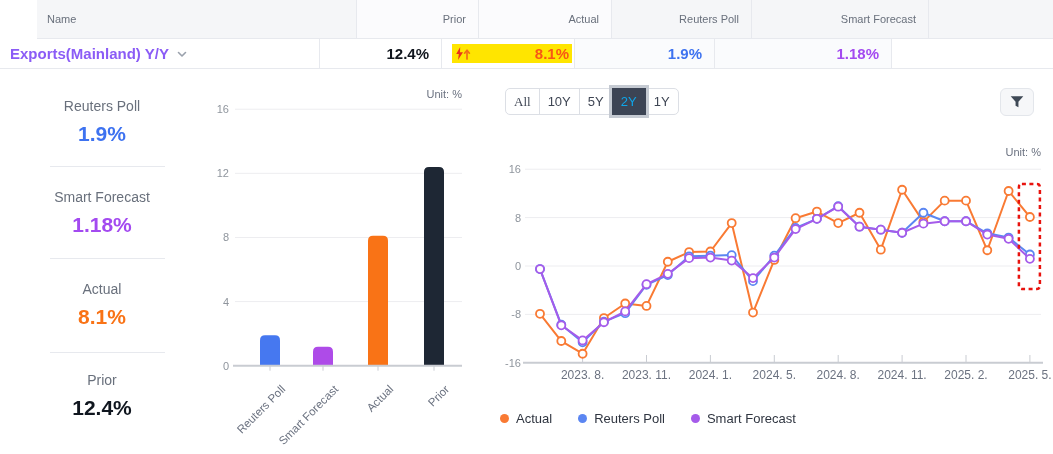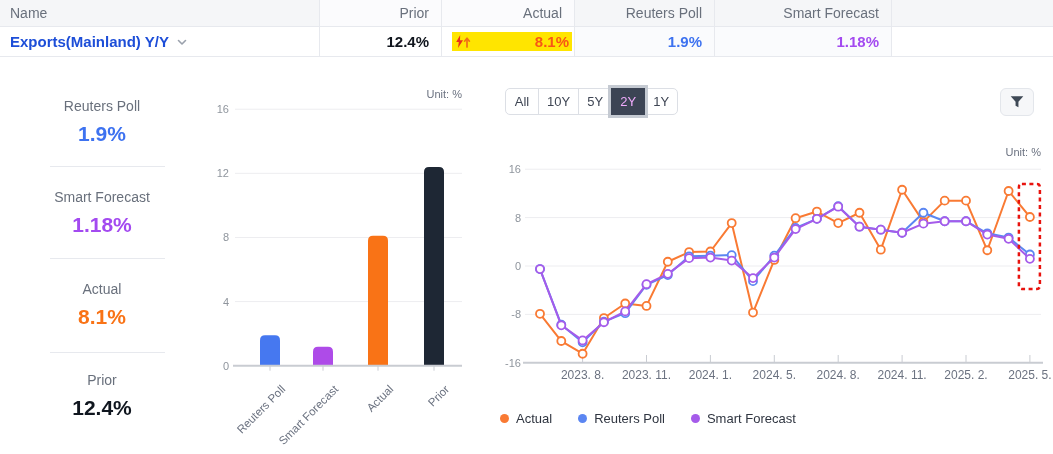--- a/index.html
+++ b/index.html
@@ -2,36 +2,36 @@
 <html><head>
 <meta charset="utf-8">
 <style>
   html,body{margin:0;padding:0;background:#fff;}
   .app{position:relative;width:1053px;height:454px;background:#fff;overflow:hidden;
        font-family:"Liberation Sans",sans-serif;-webkit-font-smoothing:antialiased;}
   svg text{font-family:"Liberation Sans",sans-serif;}
 
   
   .tbl{position:absolute;top:0;left:0;width:1053px;}
-  .hrow{display:flex;height:27px;background:#f5f6f8;border-bottom:1px solid #e7e9ee;
-        font-size:14px;color:#69707c;align-items:center;box-sizing:border-box;}
+  .hrow{display:flex;height:39px;background:#f5f6f8;border-bottom:1px solid #e7e9ee;
+        font-size:11px;color:#69707c;align-items:center;box-sizing:border-box;margin-left:37px;}
   .drow{display:flex;height:30px;background:#fff;border-bottom:1px solid #e7e9ee;
         font-size:15px;color:#141923;align-items:center;box-sizing:border-box;}
   .cell{box-sizing:border-box;border-right:1px solid #e7e9ee;height:100%;
         display:flex;align-items:center;}
   .c-name{width:320px;padding-left:10px;}
   .c-period{width:105px;justify-content:center;}
   .c-prior{width:122px;justify-content:flex-end;padding-right:12px;}
   .c-actual{width:133px;justify-content:flex-end;padding-right:12px;position:relative;}
   .c-poll{width:140px;justify-content:flex-end;padding-right:12px;}
   .c-smart{width:177px;justify-content:flex-end;padding-right:12px;}
   .c-fill{flex:1;border-right:none;}
   .hrow .c-prior,.hrow .c-actual{background:#fbfbfd;}
   .drow .c-poll,.drow .c-smart{background:#fafbfd;}
-  .name-txt{font-weight:700;color:#1d4ed8;}
+  .name-txt{font-weight:700;color:#8b5cf6;}
   .chev{margin-left:7px;display:inline-flex;}
   .period-txt,.prior-txt{font-weight:700;color:#10151d;}
   .hl{position:absolute;left:10px;right:2px;top:5px;bottom:5px;background:#ffe500;
       display:flex;align-items:center;justify-content:space-between;padding:0 3px;}
   .actual-txt{font-weight:700;color:#f85715;font-size:15px;}
   .poll-txt{font-weight:600;color:#3d72f0;}
   .smart-txt{font-weight:600;color:#a34af0;}
 
   
   .summary{position:absolute;left:0;top:57px;width:195px;height:397px;}
@@ -42,23 +42,23 @@
 
   
   .bar-chart{position:absolute;left:195px;top:60px;}
   .line-chart{position:absolute;left:495px;top:130px;overflow:visible;}
 
   
   .range{position:absolute;left:505px;top:88px;display:flex;}
   .rbtn{height:27px;min-width:34px;padding:0 8px;background:#fff;border:1px solid #dcdfe5;
         color:#3f4654;font-size:13px;font-weight:500;display:flex;align-items:center;
         justify-content:center;margin-left:-1px;box-sizing:border-box;cursor:pointer;}
-  .rbtn:first-child{border-radius:5px 0 0 5px;margin-left:0;}
+  .rbtn:first-child{border-radius:5px 0 0 5px;margin-left:0;font-family:Liberation Serif, serif;}
   .rbtn:last-child{border-radius:0 5px 5px 0;}
-  .rbtn.sel{background:#3c4454;color:#f0abfc;border-color:#3c4454;
+  .rbtn.sel{background:#3c4454;color:#0ea5e9;border-color:#3c4454;
             box-shadow:0 0 0 3px #c5cad2;position:relative;z-index:2;}
 
   .filter-btn{position:absolute;left:1000px;top:88px;width:34px;height:28px;
               background:#f6f7f9;border:1px solid #e3e6eb;border-radius:6px;
               display:flex;align-items:center;justify-content:center;cursor:pointer;padding:0;}
 
   
   .legend{position:absolute;left:500px;top:411px;display:flex;gap:26px;
           font-size:13px;color:#2f3540;align-items:center;}
   .leg-item{display:flex;align-items:center;cursor:pointer;}

